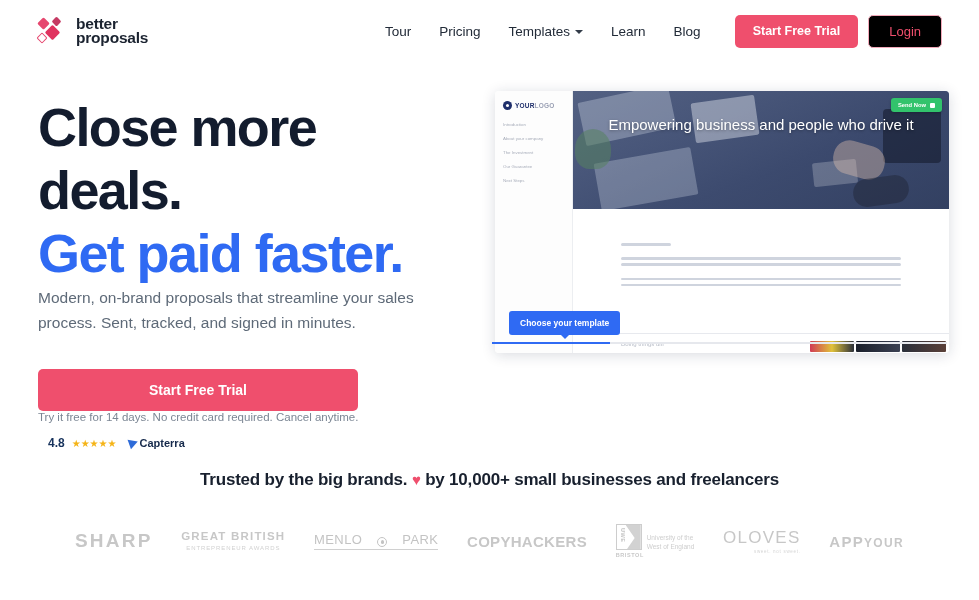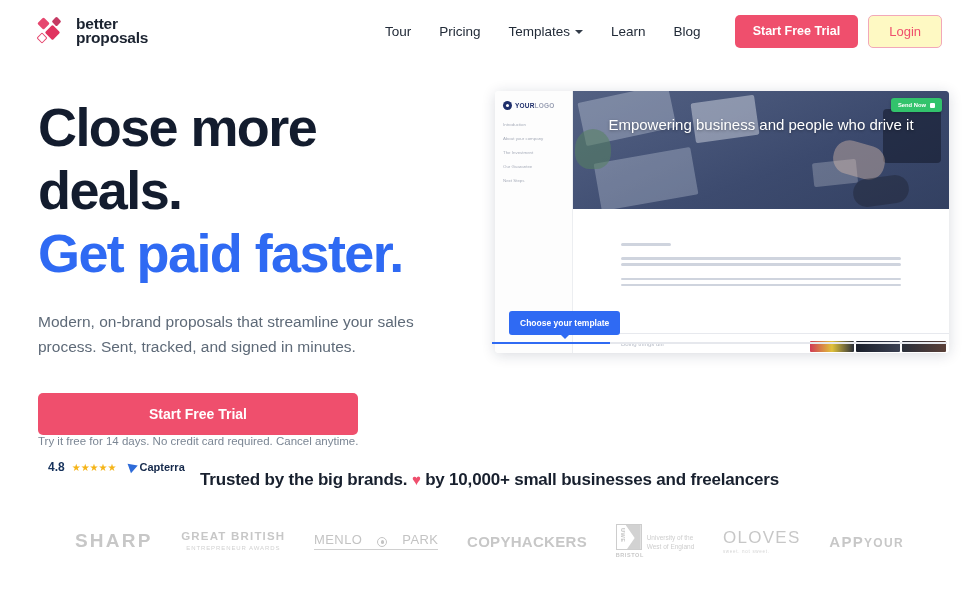--- a/index.html
+++ b/index.html
@@ -74,21 +74,21 @@
     font-weight: 700;
     border: none;
     border-radius: 5px;
     padding: 0 18px;
     height: 33px;
     cursor: pointer;
     white-space: nowrap;
   }
   .btn-login {
     margin-left: 10px;
-    background: #fef9c3;
+    background: #000000;
     color: #ef4f6d;
     font-size: 13px;
     font-weight: 500;
     border: 1px solid #f2a8b9;
     border-radius: 5px;
     padding: 0 20px;
     height: 33px;
     cursor: pointer;
   }
 
@@ -105,21 +105,20 @@
   }
   h1.headline {
     font-size: 54px;
     line-height: 63px;
     font-weight: 700;
     letter-spacing: -1.6px;
     color: #131c2e;
   }
   h1.headline .blue { color: #2f6af3; display: block; }
   .subcopy {
-    margin-top: 24px;
     font-size: 15.5px;
     line-height: 25px;
     color: #5e6a78;
     max-width: 408px;
   }
   .cta-big {
     margin-top: 34px;
     width: 320px;
     height: 42px;
     background: #ef4f6d;
@@ -382,21 +381,21 @@
     background: #c3c6cc;
     clip-path: polygon(100% 0, 100% 100%, 0 100%, 60% 50%, 0 0);
   }
   .uwe-vert {
     position: absolute; left: 3px; top: 3px;
     font-size: 5.5px; font-weight: 700; color: #b0b3ba;
     writing-mode: vertical-rl; letter-spacing: 0.5px;
   }
   .uwe-bristol { font-size: 5.5px; font-weight: 700; letter-spacing: 0.6px; color: #b5b8bf; margin-top: 2px; }
   .uwe-txt { font-size: 6.5px; line-height: 1.35; color: #bcbfc5; text-align: left; padding-bottom: 6px; }
-  .b-oloves { text-align: left; }
+  .b-oloves { text-align: right; }
   .b-oloves .l1 { font-size: 17px; letter-spacing: 1.3px; color: #b5b8bf; }
   .b-oloves .l2 { font-size: 4.5px; letter-spacing: 0.7px; color: #c6c9cf; margin-top: 1px; }
   .b-appsumo { font-size: 15px; font-weight: 700; letter-spacing: 1.3px; color: #b5b8bf; }
   .b-appsumo .sm { font-size: 12px; }
 </style>
 </head>
 <body>
 
 <div class="header">
 

